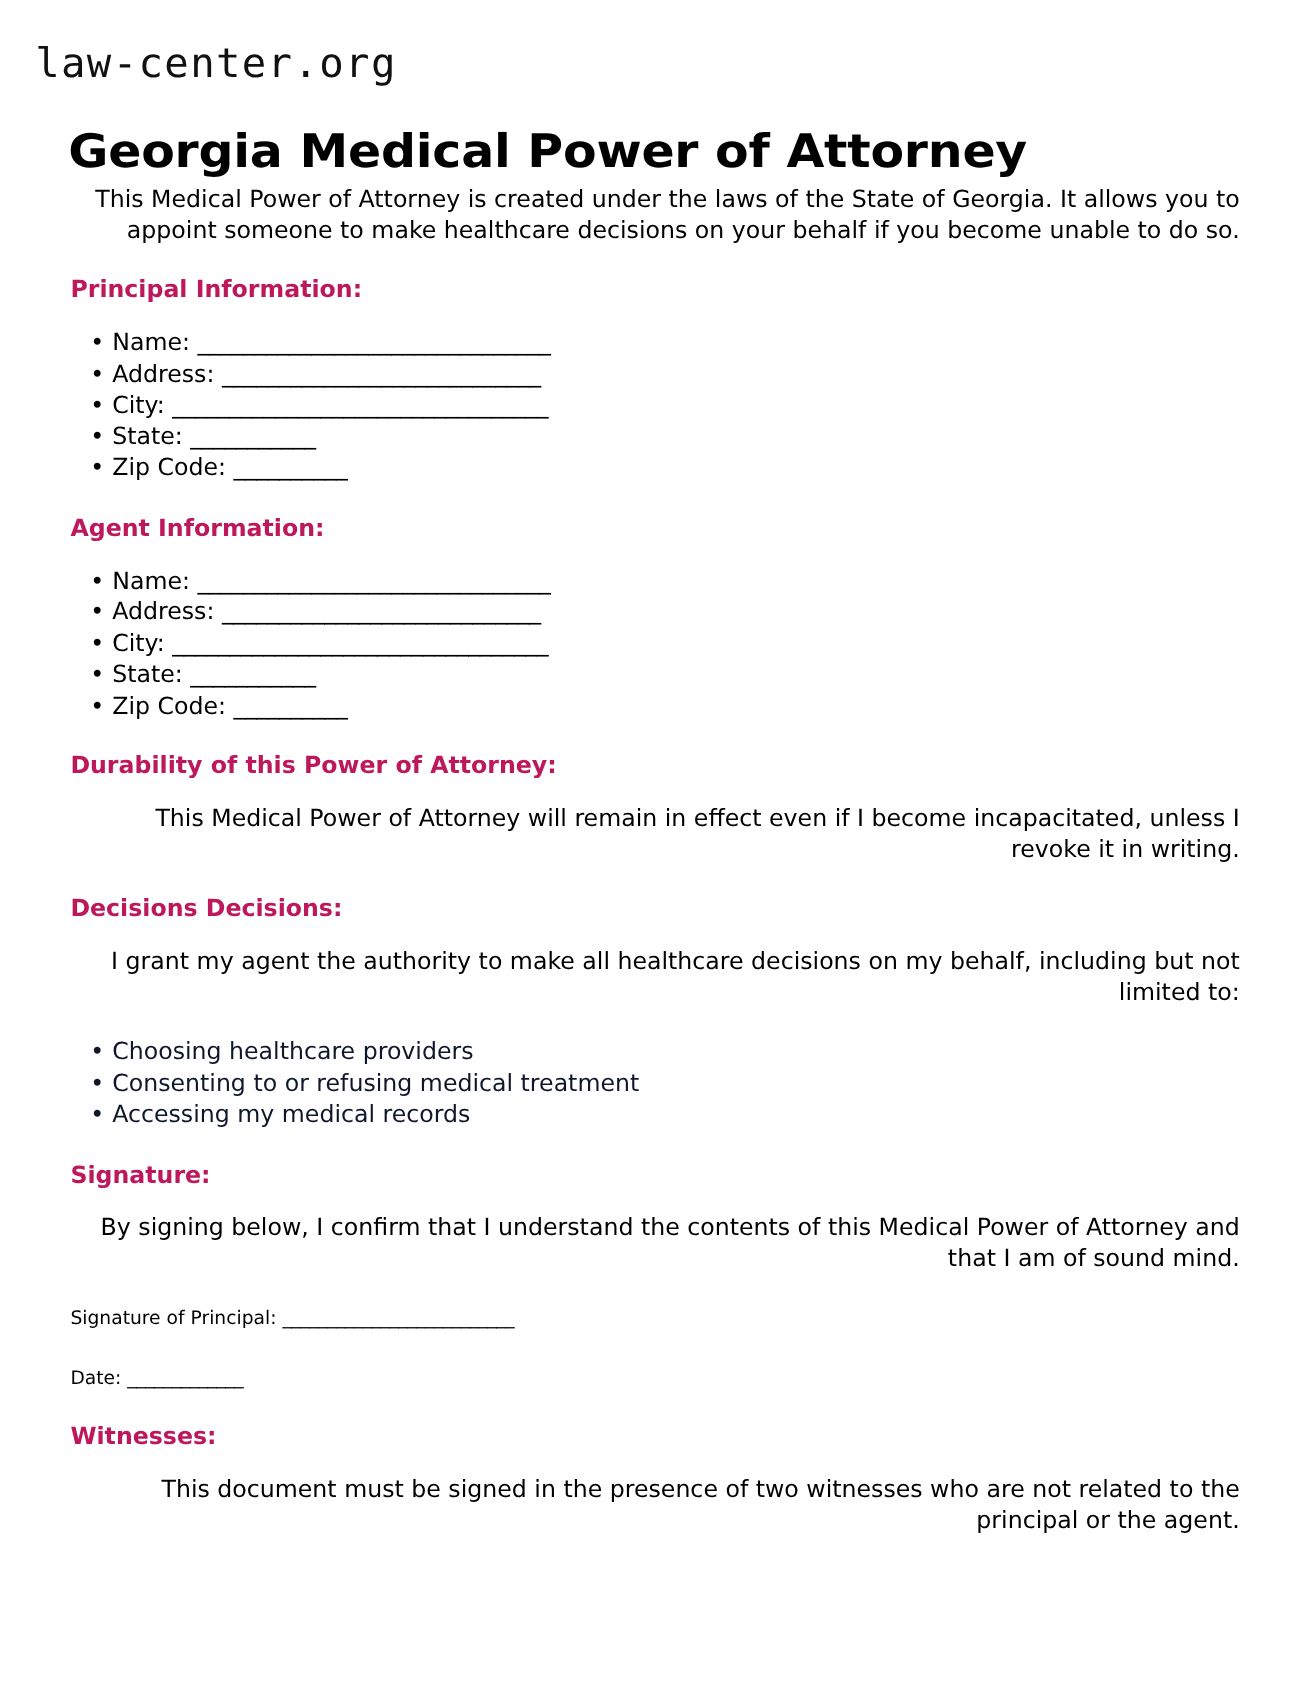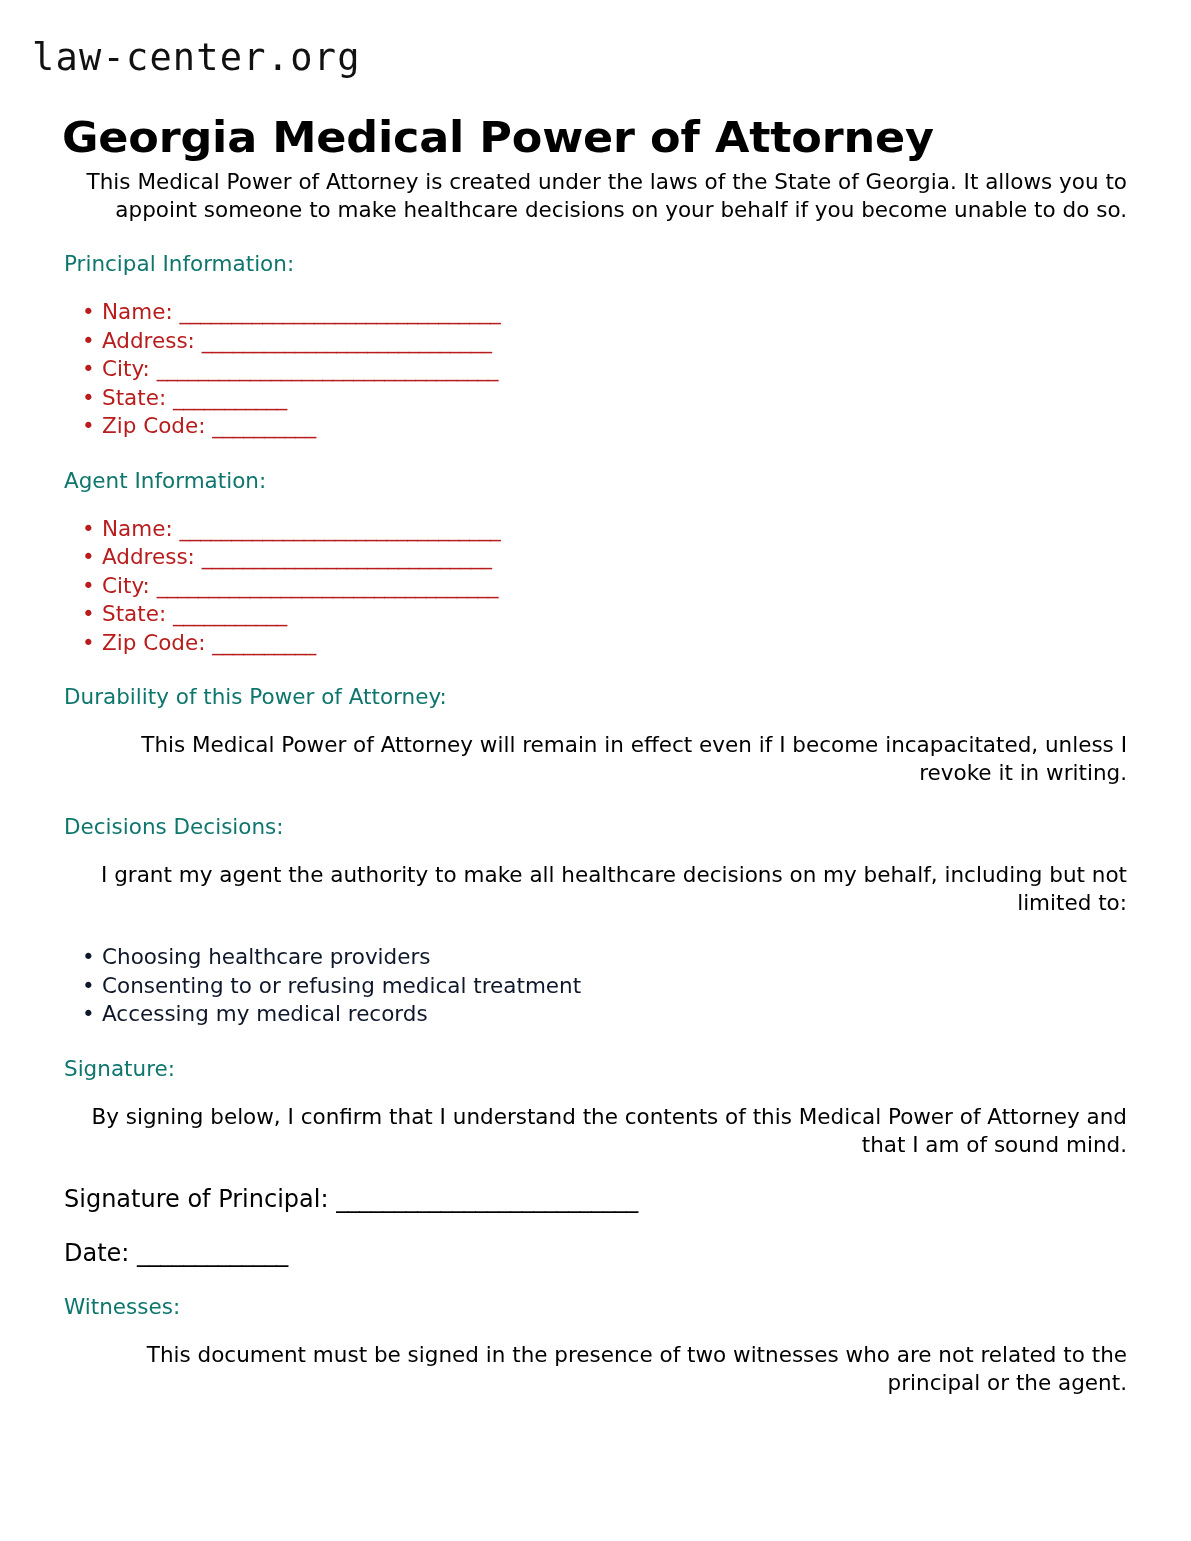--- a/index.html
+++ b/index.html
@@ -63,35 +63,35 @@
     margin: 0 0 26px 0;
     font-size: 21.5px;
     line-height: 28px;
     color: #000000;
     text-align: right;
   }
 
   h2.section-heading {
     margin: 0 0 20px 0;
     font-size: 21.5px;
-    font-weight: normal;
+    font-weight: bold;
     line-height: 28px;
-    color: #0f766e;
+    color: #be185d;
   }
 
   ul.field-list {
     margin: 0 0 26px 0;
     padding: 0 0 0 38px;
     list-style: none;
   }
   ul.field-list li {
     position: relative;
     font-size: 21.5px;
     line-height: 28.5px;
-    color: #b91c1c;
+    color: #000000;
     white-space: nowrap;
   }
   ul.field-list li::before {
     content: "\2022";
     position: absolute;
     left: -20px;
     top: 0;
     font-size: 21.5px;
     line-height: 28.5px;
   }
@@ -114,21 +114,21 @@
     content: "\2022";
     position: absolute;
     left: -20px;
     top: 0;
     font-size: 21.5px;
     line-height: 28.5px;
   }
 
   p.sig-line {
     margin: 0 0 26px 0;
-    font-size: 24px;
+    font-size: 17px;
     line-height: 28px;
     color: #000000;
     white-space: nowrap;
   }
 </style>
 </head>
 <body>
 
 <div class="page">
 

